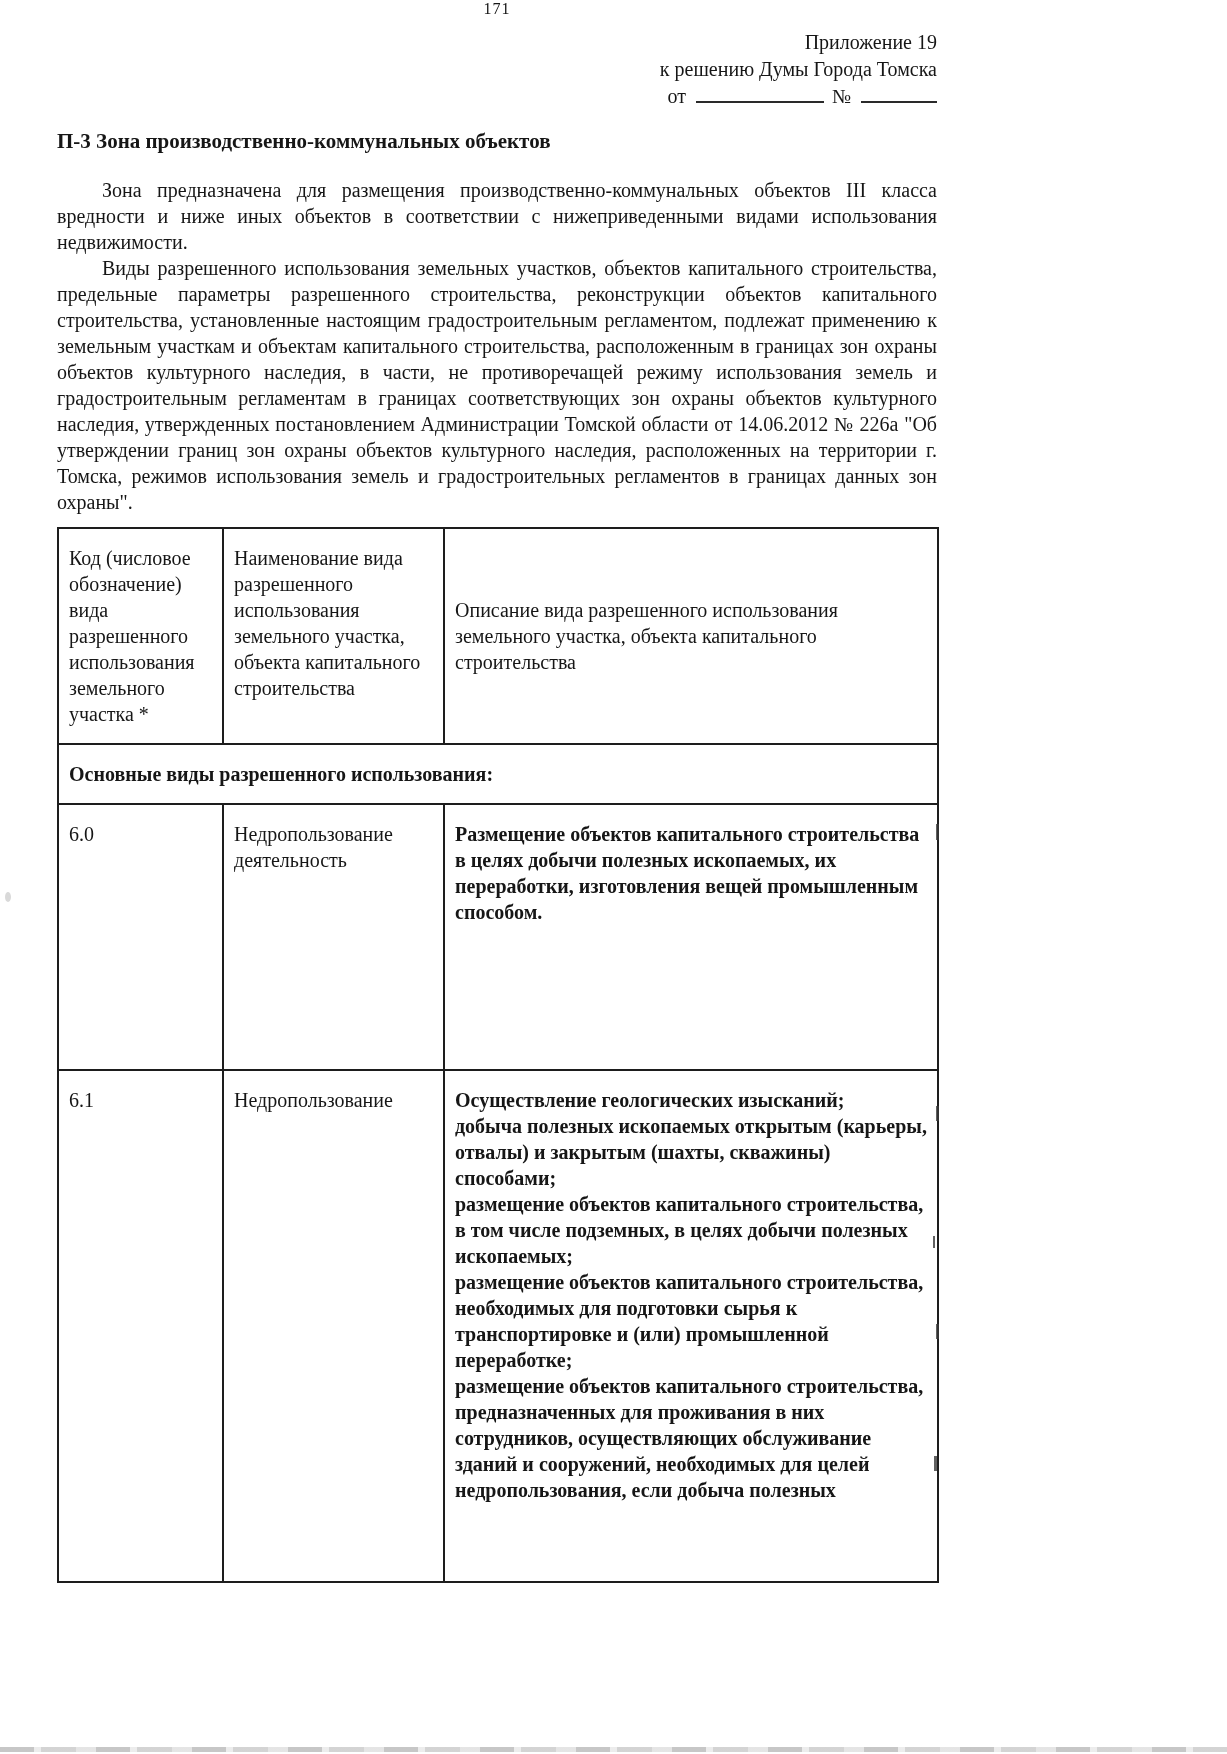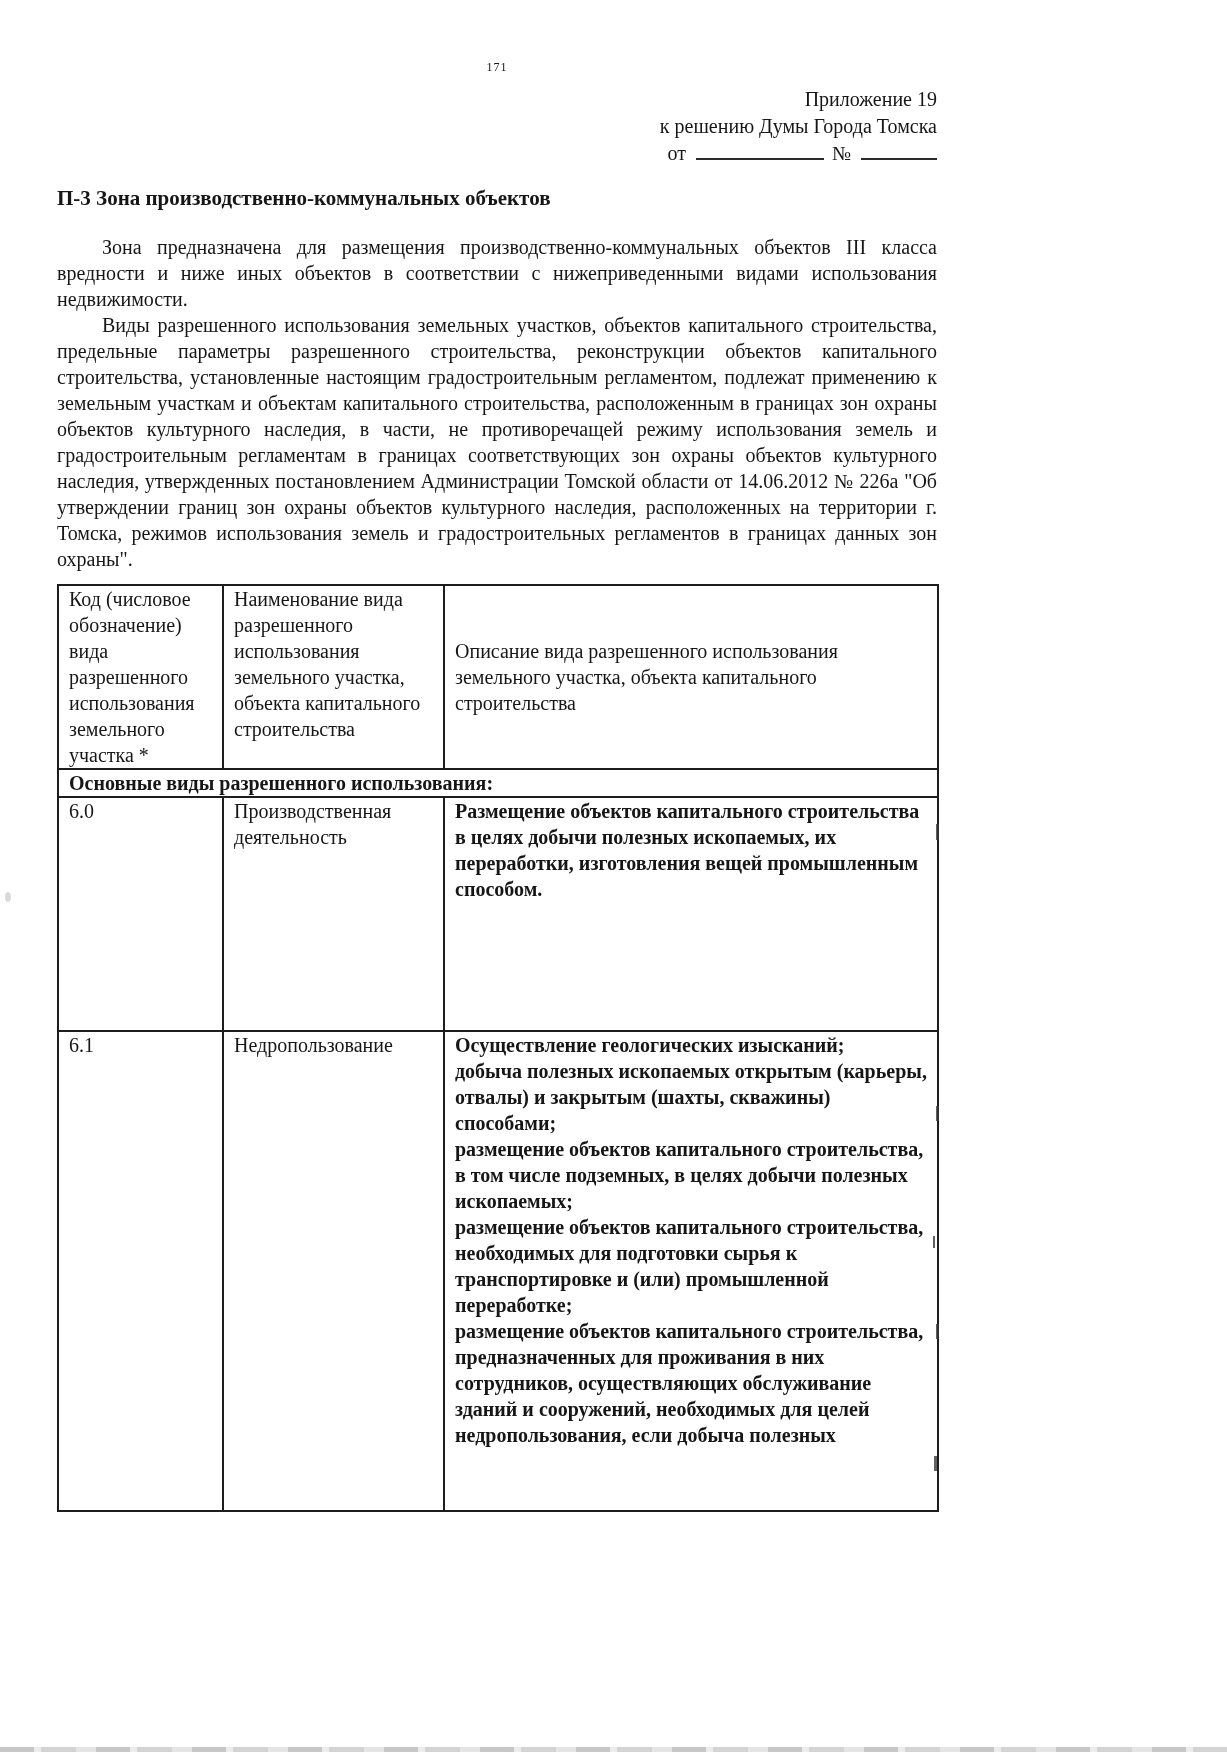--- a/index.html
+++ b/index.html
@@ -5,37 +5,37 @@
   html,body{margin:0;padding:0;}
   body{
     width:1227px;height:1754px;
     background:#ffffff;
     font-family:"Liberation Serif", serif;
     color:#161616;
     position:relative;
     overflow:hidden;
   }
   .content{position:absolute;left:57px;top:0;width:880px;}
-  .page-number{margin-top:60px;text-align:center;font-size:12px;letter-spacing:1px;}
+  .page-number{text-align:center;font-size:16px;letter-spacing:1px;}
   .appendix{margin-top:11px;margin-left:551px;font-size:20px;line-height:27px;text-align:right;}
   .appendix-date{white-space:nowrap;}
   .blank{display:inline-block;border-bottom:2px solid #2a2a2a;height:14px;vertical-align:baseline;}
   .blank.date{width:128px;margin:0 8px 0 10px;}
   .blank.num{width:76px;margin-left:10px;}
   .doc-title{margin-top:18px;font-weight:bold;font-size:21px;line-height:27px;}
   .para{margin:0;font-size:20px;line-height:26px;text-align:justify;text-indent:45px;font-family:Liberation Serif, serif;}
   .para.first{margin-top:22px;}
   table.reg{border-collapse:collapse;margin-top:12px;width:880px;table-layout:fixed;}
   table.reg col.c1{width:165px;}
   table.reg col.c2{width:221px;}
   table.reg col.c3{width:494px;}
   table.reg td{
     border:2px solid #1d1d1d;
     font-size:20px;line-height:26px;
-    padding:0 10px;
+    padding:16px 10px;
     vertical-align:top;text-align:left;
   }
   td.head{height:164px;}
   td.head.mid{vertical-align:middle;}
   td.section{font-weight:bold;text-align:center;padding:2px 4px;height:26px;margin-top:48px;}
   tr.r1 td{height:232px;}
   tr.r2 td{height:478px;}
   td.desc{text-align:justify;white-space:pre-line;font-weight:bold;}
   .bottom-strip{
     position:absolute;left:0;bottom:2px;width:1227px;height:5px;
@@ -82,21 +82,21 @@
       <tr>
         <td class="head">Код (числовое обозначение) вида разрешенного использования земельного участка *</td>
         <td class="head">Наименование вида разрешенного использования земельного участка, объекта капитального строительства</td>
         <td class="head mid">Описание вида разрешенного использования земельного участка, объекта капитального строительства</td>
       </tr>
       <tr>
         <td class="section" colspan="3">Основные виды разрешенного использования:</td>
       </tr>
       <tr class="r1">
         <td>6.0</td>
-        <td>Производственная деятельность</td>
+        <td>Недропользование деятельность</td>
         <td class="desc">Размещение объектов капитального строительства в целях добычи полезных ископаемых, их переработки, изготовления вещей промышленным способом.</td>
       </tr>
       <tr class="r2">
         <td>6.1</td>
         <td>Недропользование</td>
         <td class="desc">Осуществление геологических изысканий;
 добыча полезных ископаемых открытым (карьеры, отвалы) и закрытым (шахты, скважины) способами;
 размещение объектов капитального строительства, в том числе подземных, в целях добычи полезных ископаемых;
 размещение объектов капитального строительства, необходимых для подготовки сырья к транспортировке и (или) промышленной переработке;
 размещение объектов капитального строительства, предназначенных для проживания в них сотрудников, осуществляющих обслуживание зданий и сооружений, необходимых для целей недропользования, если добыча полезных</td>

